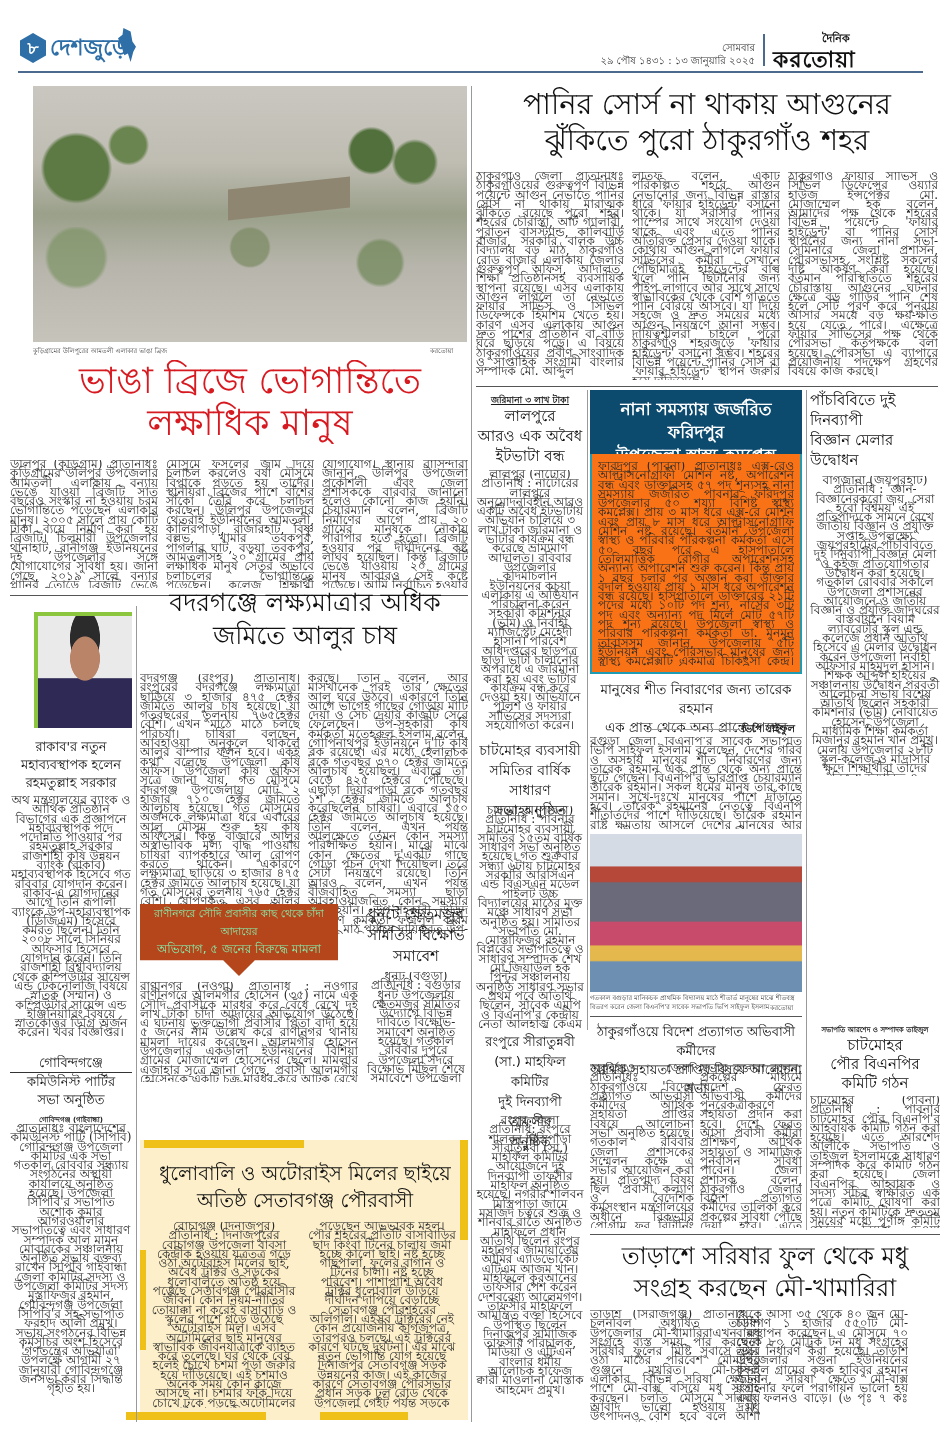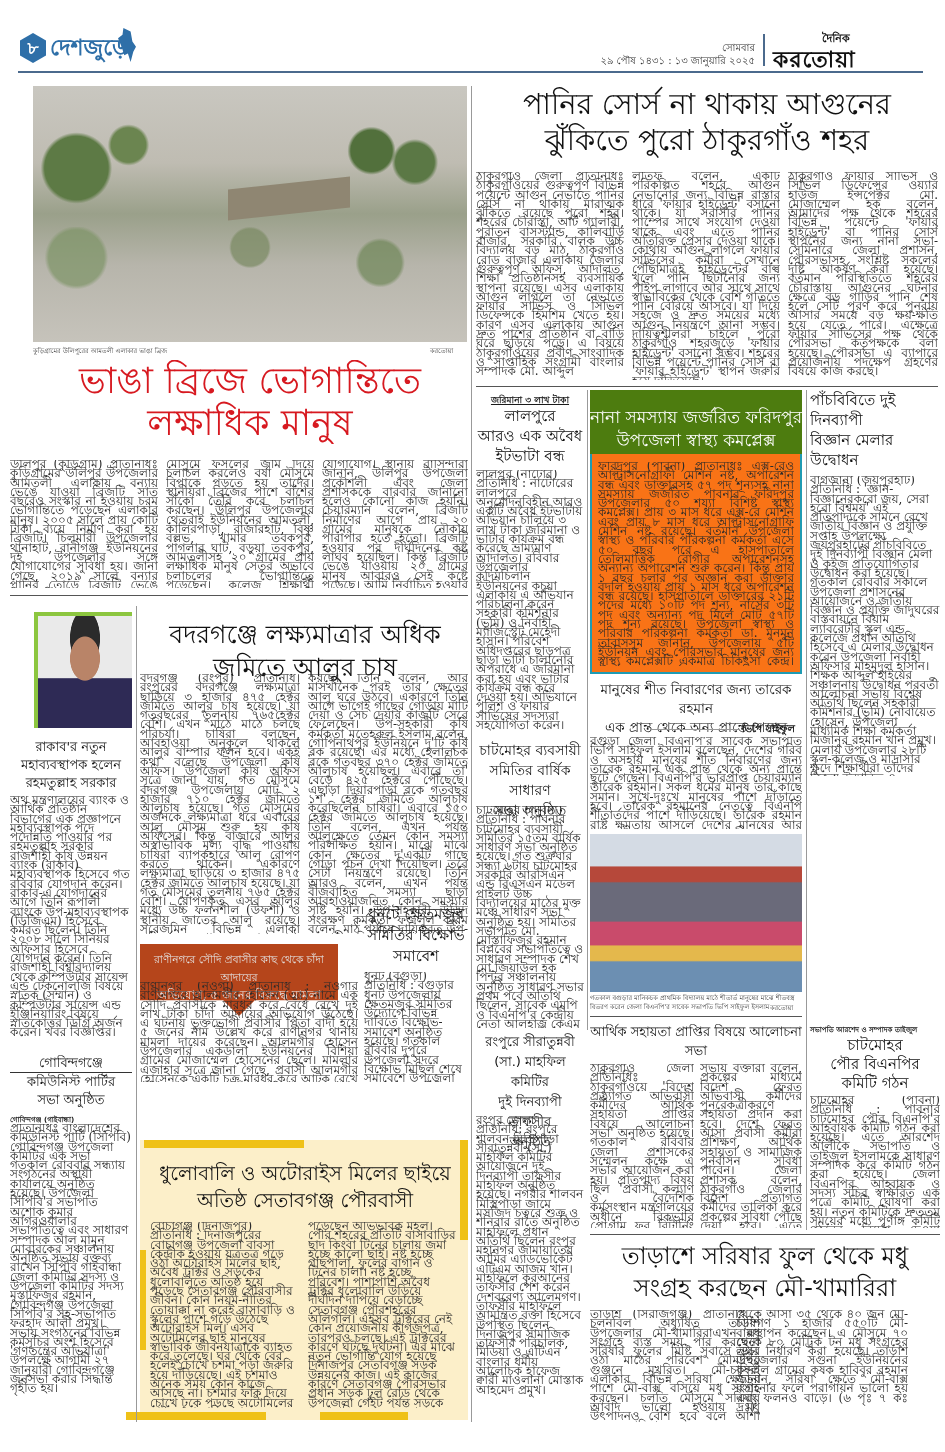--- a/index.html
+++ b/index.html
@@ -1,43 +1,43 @@
 <!DOCTYPE html>
 <html><head>
 <meta charset="utf-8">
 <style>
   * { box-sizing: border-box; margin: 0; padding: 0; }
   html, body { width: 945px; height: 1452px; background: #ffffff; overflow: hidden; }
   body { position: relative; font-family: "DejaVu Sans", sans-serif; color: #1a1a1a; }
   .abs { position: absolute; }
   .body-text { font-family: "DejaVu Serif", serif; font-size: 12px; line-height: 9.3px; color: #2a2a2a; text-align: justify; overflow: hidden; }
-  .center { text-align: left; }
+  .center { text-align: center; }
   .hl { font-family: "DejaVu Sans", sans-serif; color: #111; text-align: center; line-height: 1.15; overflow: hidden; }
   .byline { font-weight: bold; }
   
   .masthead-rule { position:absolute; left:18px; top:71px; width:905px; height:2px; background:#4b6a8d; }
   .section-hex { position:absolute; left:20px; top:33px; width:26px; height:30px; background:#2e6fa8; clip-path: polygon(50% 0,100% 25%,100% 75%,50% 100%,0 75%,0 25%); color:#fff; font-weight:bold; font-size:17px; text-align:center; line-height:30px; }
   .section-name { position:absolute; left:50px; top:30px; font-size:22px; font-weight:bold; color:#2e6fa8; }
   .bd-map { position:absolute; left:118px; top:28px; width:18px; height:34px; background:#2e6fa8; clip-path: polygon(30% 0,70% 10%,80% 40%,100% 55%,85% 70%,70% 100%,55% 75%,35% 80%,20% 55%,0 30%,25% 20%); }
   .date-day { position:absolute; right:190px; top:40px; font-size:10px; color:#333; }
   .date-full { position:absolute; right:190px; top:53px; font-size:10px; color:#333; }
   .paper-divider { position:absolute; left:763px; top:34px; width:2px; height:32px; background:#4b6a8d; }
   .paper-small { position:absolute; left:822px; top:30px; font-size:11px; font-weight:bold; color:#111; }
   .paper-big { position:absolute; left:773px; top:42px; font-size:22px; font-weight:900; color:#111; letter-spacing:1px; }
   
   .photo { background: linear-gradient(180deg, #c9c7c0 0%, #bfbcb2 30%, #9aa08a 50%, #b7b5ab 70%, #c6c3bb 100%); position:absolute; overflow:hidden; }
   .photo .bridge { position:absolute; left:45%; top:38%; width:28%; height:12%; background:#8f8672; transform:skewY(-6deg); }
   .photo .trees { position:absolute; left:0; top:5%; width:100%; height:45%; background: radial-gradient(circle at 10% 60%, #5d7a45 0 8%, transparent 9%), radial-gradient(circle at 22% 40%, #6b8550 0 5%, transparent 6%), radial-gradient(circle at 78% 45%, #52703c 0 6%, transparent 7%), radial-gradient(circle at 88% 55%, #5b7845 0 5%, transparent 6%); }
   .photo .reflect { position:absolute; left:0; top:55%; width:100%; height:40%; background: radial-gradient(circle at 10% 30%, #7d9466 0 7%, transparent 8%), radial-gradient(circle at 50% 20%, #7a8a62 0 8%, transparent 9%), radial-gradient(circle at 80% 35%, #6f8758 0 6%, transparent 7%); opacity:.7; }
   .portrait { position:absolute; background: radial-gradient(ellipse at 50% 38%, #b98468 0 22%, transparent 23%), radial-gradient(ellipse at 50% 20%, #2b2b2b 0 22%, transparent 23%), linear-gradient(180deg, #eaeaea 0 55%, #2e2a55 56% 100%); border:4px solid #8cc63f; border-right-width:0; border-bottom-width:0; }
   .crowd-photo { position:absolute; background: linear-gradient(180deg, #d4dbe4 0 20%, #b6483a 21% 30%, #6a6a7a 31% 55%, #c94b6b 56% 70%, #e4b84c 71% 80%, #6c8fb2 81% 100%); }
   
-  .teal-head { position:absolute; background:#4d7c0f; color:#fff; text-align:center; font-size:17px; line-height:23px; padding-top:16px; }
+  .teal-head { position:absolute; background:#0c4a6e; color:#fff; text-align:center; font-size:17px; line-height:23px; padding-top:8px;font-weight:bold; }
   .teal-box { position:absolute; background:#f97316; border:2px solid #1f9bb3; border-top:none; }
-  .arrow-banner { position:absolute; background:#b5451b; color:#e5e5e5; text-align:center; font-size:16px; line-height:25px; padding-top:6px; clip-path: polygon(0 0,100% 0,100% 78%,58% 78%,50% 100%,42% 78%,0 78%); margin-top: 40px; }
+  .arrow-banner { position:absolute; background:#b5451b; color:#86efac; text-align:center; font-size:16px; line-height:25px; clip-path: polygon(0 0,100% 0,100% 78%,58% 78%,50% 100%,42% 78%,0 78%); }
   .cream-box { position:absolute; background:#fcefc9; }
   .yellow-bar { position:absolute; background:#efc118; }
   .red-head { color:#d71920; }
   .rule { position:absolute; background:#555; height:1px; }
   .vrule { position:absolute; background:#999; width:1px; }
   .caption { font-family:"DejaVu Serif", serif; font-size:6.5px; color:#333; }
   .underline-head { font-size:9px; font-weight:bold; text-decoration: underline; text-align:center; }
 </style>
 </head>
 <body>
@@ -117,21 +117,21 @@
 <div class="rule" style="left:590px;top:1016px;width:212px;"></div>
 
 <div class="portrait" style="left:34px;top:612px;width:98px;height:116px;"></div>
 <div class="abs hl" style="left:10px;top:738px;width:122px;font-size:13px;line-height:18px;">
   <div>রাকাব'র নতুন</div>
   <div>মহাব্যবস্থাপক হলেন</div>
   <div>রহমতুল্লাহ সরকার</div>
 </div>
 <div class="abs body-text center" style="left:10px;top:796px;width:122px;height:250px;">অর্থ মন্ত্রণালয়ের ব্যাংক ও আর্থিক প্রতিষ্ঠান বিভাগের এক প্রজ্ঞাপনে মহাব্যবস্থাপক পদে পদোন্নতি পাওয়ার পর রহমতুল্লাহ সরকার রাজশাহী কৃষি উন্নয়ন ব্যাংক (রাকাব) মহাব্যবস্থাপক হিসেবে গত রবিবার যোগদান করেন। রাকাব-এ যোগদানের আগে তিনি রূপালী ব্যাংকে উপ-মহাব্যবস্থাপক (ডিজিএম) হিসেবে কর্মরত ছিলেন। তিনি ২০০৮ সালে সিনিয়র অফিসার হিসেবে যোগদান করেন। তিনি রাজশাহী বিশ্ববিদ্যালয় থেকে কম্পিউটার সায়েন্স এন্ড টেকনোলজি বিষয়ে স্নাতক (সম্মান) ও কম্পিউটার সায়েন্স এন্ড ইঞ্জিনিয়ারিং বিষয়ে স্নাতকোত্তর ডিগ্রি অর্জন করেন। খবর বিজ্ঞপ্তির।</div>
 
-<div class="abs hl" style="left:140px;top:618px;width:330px;font-size:25px;line-height:33px;">
+<div class="abs hl" style="left:140px;top:586px;width:330px;font-size:25px;line-height:33px;">
   <div>বদরগঞ্জে লক্ষ্যমাত্রার অধিক</div>
   <div>জমিতে আলুর চাষ</div>
 </div>
 <div class="abs body-text" style="left:140px;top:674px;width:160px;height:260px;">বদরগঞ্জ (রংপুর) প্রতিনিধি। রংপুরের বদরগঞ্জে লক্ষ্যমাত্রা ছাড়িয়ে ৩ হাজার ৪৭৫ হেক্টর জমিতে আলুর চাষ হয়েছে। যা গতবছরের তুলনায় ৭৬৫হেক্টর বেশি। এখন মাঠে মাঠে চলছে পরিচর্যা। চাষিরা বলছেন, আবহাওয়া অনুকূলে থাকলে আলুর বাম্পার ফলন হবে। একই কথা বলেছে উপজেলা কৃষি অফিস। উপজেলা কৃষি অফিস সূত্রে জানা যায়, গত মৌসুমে বদরগঞ্জ উপজেলায় মোট ২ হাজার ৭১০ হেক্টর জমিতে আলুচাষ হয়েছে। গত মৌসুমের অর্জনকে লক্ষ্যমাত্রা ধরে এবারের আলু মৌসুম শুরু হয় কৃষি অফিসের। কিন্তু বাজারে আলুর অস্বাভাবিক মূল্য বৃদ্ধি পাওয়ায় চাষিরা ব্যাপকহারে আলু রোপণ করতে থাকেন। একারণে লক্ষ্যমাত্রা ছাড়িয়ে ৩ হাজার ৪৭৫ হেক্টর জমিতে আলুচাষ হয়েছে। যা গত মৌসুমের তুলনায় ৭৬৫ হেক্টর বেশি। রোপণকৃত এসব আলুর মধ্যে উচ্চ ফলনশীল (উফশী) ও স্থানীয় জাতের আলু রয়েছে। সরেজমিন বিভিন্ন এলাকা পরিদর্শনে দেখা গেছে মাঠে মাঠে চাষিরা আলুক্ষেতের পরিচর্যায় ব্যস্ত সময় পার করছেন। কেউ বা গাছের গোড়ায় মাটি দিচ্ছেন, কেউ বা দিচ্ছেন উপরি সেচ। আবার অনেকেই স্প্রে মেশিনের সাহায্যে বালাইনাশক স্প্রে করছেন। উপজেলার গোপিনাথপুর ইউনিয়নের মৌয়াগড় এলাকার দক্ষিণপাড়ার চাষি রায়হান আলীর (৩০) সাথে। তিনি দু'একর ৫০ শতক জমিতে তিন জাতের স্থানীয় আলুর চাষ করেছেন। তার আলু গাছের বয়স দু'মাস ছুঁই ছুঁই</div>
 <div class="abs body-text" style="left:308px;top:674px;width:160px;height:260px;">করছে। তিনি বলেন, আর মাসখানেক পরই তার ক্ষেতের আলু ঘরে উঠবে। একারণে তিনি আগে ভাগেই গাছের গোড়ায় মাটি দেয়া ও সেচ দেয়ার কাজটি সেরে ফেলেছেন। উপ-সহকারী কৃষি কর্মকর্তা মতেহরুল ইসলাম বলেন, গোপিনাথপুর ইউনিয়নে দু'টি কৃষি ব্লক রয়েছে। এর মধ্যে হেলালচক ব্লকে গতবছর ৩৭০ হেক্টর জমিতে আলুচাষ হয়েছিল। এবারে তা' বেড়ে ৪২৫ হেক্টরে পৌঁছেছে। এছাড়া দিয়ারপাড়া ব্লকে গতবছর ১শ' হেক্টর জমিতে আলুচাষ করেছিলেন চাষিরা। এবারে ১৫০ হেক্টর জমিতে আলুচাষ হয়েছে। তিনি বলেন, এখন পর্যন্ত আলুক্ষেতে তেমন কোন সমস্যা পরিলক্ষিত হয়নি। মাঝে মাঝে কোন ক্ষেতের দু'একটি গাছে গোড়া পচন দেখা দিয়েছিল। তবে সেটা নিয়ন্ত্রণে রয়েছে। তিনি আরও বলেন, এখন পর্যন্ত বীজবাহিত সমস্যা ছাড়া আবহাওয়াজনিত কোন সমস্যার সৃষ্টি হয়নি। উপ-সহকারী উদ্ভিদ সংরক্ষণ কর্মকর্তা ফজলুল করিম বলেন, মাঠ পর্যায়ে দায়িত্বরত উপ-সহকারী কৃষি কর্মকর্তারা সার্বক্ষণিক আলুক্ষেত পর্যবেক্ষণ করছেন এবং চাষিদের প্রয়োজনীয় পরামর্শ দিচ্ছেন। উপজেলা কৃষি কর্মকর্তা সেলিনা আফরোজ বলেন, আলুর বাজারমূল্য চড়া থাকার কারণে চাষিরা এবার আলুচাষে বেশি উৎসাহী হয়েছেন। তবে এখন পর্যন্ত ক্ষেতে কোন সমস্যা দেখা দেয়নি। শেষ পর্যন্ত এ অবস্থা বিরাজমান থাকলে আশা করা যেতে পারে আলুর ফলন ভালই হবে।</div>
 
 <div class="abs hl" style="left:476px;top:740px;width:108px;font-size:14px;line-height:20px;">
   <div>চাটমোহর ব্যবসায়ী</div>
   <div>সমিতির বার্ষিক সাধারণ</div>
   <div>সভা অনুষ্ঠিত</div>
@@ -174,20 +174,21 @@
 
 <div class="abs hl" style="left:476px;top:1032px;width:108px;font-size:13px;line-height:20px;">
   <div>রংপুরে সীরাতুন্নবী</div>
   <div>(সা.) মাহফিল কমিটির</div>
   <div>দুই দিনব্যাপী তাফসীর</div>
   <div>অনুষ্ঠিত</div>
 </div>
 <div class="abs body-text center" style="left:476px;top:1116px;width:108px;height:300px;">রংপুর জেলা প্রতিনিধি: রংপুরে শালবন মিস্ত্রিপাড়া সীরাতুন্নবী (সা.) মাহফিল কমিটির আয়োজনে দুই দিনব্যাপী তাফসীর মাহফিল অনুষ্ঠিত হয়েছে। নগরীর শালবন মিস্ত্রিপাড়া জামে মসজিদ চত্বরে শুক্র ও শনিবার রাতে অনুষ্ঠিত মাহফিলে প্রধান অতিথি ছিলেন রংপুর মহানগর জামায়াতের আমির এ্যাডভোকেট এটিএম আজম খান। মাহফিলে কুরআনের তাফসীর পেশ করেন দেশবরেণ্য আলেমগণ। তাফসীর মাহফিলে আমন্ত্রিত বক্তা হিসেবে উপস্থিত ছিলেন দিনাজপুর সামাজিক তাফসীর পরিচালক, মিডিয়া ও এটিএন বাংলার ধর্মীয় আলোচক হাফেজ ক্বারী মাওলানা মোস্তাক আহমেদ প্রমুখ।</div>
 
 <div class="abs hl" style="left:590px;top:1022px;width:212px;font-size:13px;line-height:19px;">
+  <div>ঠাকুরগাঁওয়ে বিদেশ প্রত্যাগত অভিবাসী কর্মীদের</div>
   <div>আর্থিক সহায়তা প্রাপ্তির বিষয়ে আলোচনা সভা</div>
 </div>
 <div class="abs body-text" style="left:590px;top:1064px;width:104px;height:164px;">ঠাকুরগাঁও জেলা প্রতিনিধিঃ ঠাকুরগাঁওয়ে 'বিদেশ প্রত্যাগত অভিবাসী কর্মীদের আর্থিক সহায়তা প্রাপ্তির বিষয়ে আলোচনা সভা' অনুষ্ঠিত হয়েছে। গতকাল রবিবার জেলা প্রশাসকের সম্মেলন কক্ষে এ সভার আয়োজন করা হয়। প্রতিপাদ্য বিষয় ছিল 'প্রবাসী কল্যাণ ও বৈদেশিক কর্মসংস্থান মন্ত্রণালয়ের অধীনে রিকভারি প্রোগ্রাম ফর রিটার্নিং মাইগ্রেন্ট ওয়ার্কার্স প্রকল্প'। সভায় সভাপতিত্ব করেন জেলা প্রশাসক মো. ইশরাত ফারজানা। প্রধান অতিথি ছিলেন প্রকল্পের পরিচালক (যুগ্মসচিব) মো. শহিদুল আলম। বিশেষ অতিথি ছিলেন জেলা কর্মসংস্থান ও জনশক্তি অফিসের সহকারী পরিচালক, মো. জাকিরুল ইসলাম, প্রকল্পের ফোকাল পয়েন্ট প্রমুখ।</div>
 <div class="abs body-text" style="left:700px;top:1064px;width:102px;height:164px;">সভায় বক্তারা বলেন, প্রকল্পের মাধ্যমে বিদেশ ফেরত অভিবাসী কর্মীদের পুনরেকত্রীকরণে সহায়তা প্রদান করা হবে। দেশে ফেরত আসা প্রবাসী কর্মীরা প্রশিক্ষণ, আর্থিক সহায়তা ও সামাজিক পুনর্বাসন সুবিধা পাবেন। জেলা প্রশাসক বলেন, ঠাকুরগাঁও জেলার বিদেশ প্রত্যাগত কর্মীদের তালিকা করে প্রকল্পের সুবিধা পৌঁছে দেয়া হবে। এতে জেলার বিভিন্ন দপ্তরের কর্মকর্তা, সাংবাদিক ও বিদেশ প্রত্যাগত কর্মীরা উপস্থিত ছিলেন। আলোচনা সভায় প্রবাসী কর্মীদের বিভিন্ন প্রশ্নের উত্তর দেন প্রকল্পের কর্মকর্তারা।</div>
 
 <div class="abs center byline" style="left:810px;top:1024px;width:130px;font-size:7px;">সভাপতি আরশেদ ও সম্পাদক তাইজুল</div>
 <div class="abs hl" style="left:810px;top:1036px;width:130px;font-size:15px;line-height:19px;">
   <div>চাটমোহর</div>
   <div>পৌর বিএনপির</div>
   <div>কমিটি গঠন</div>

